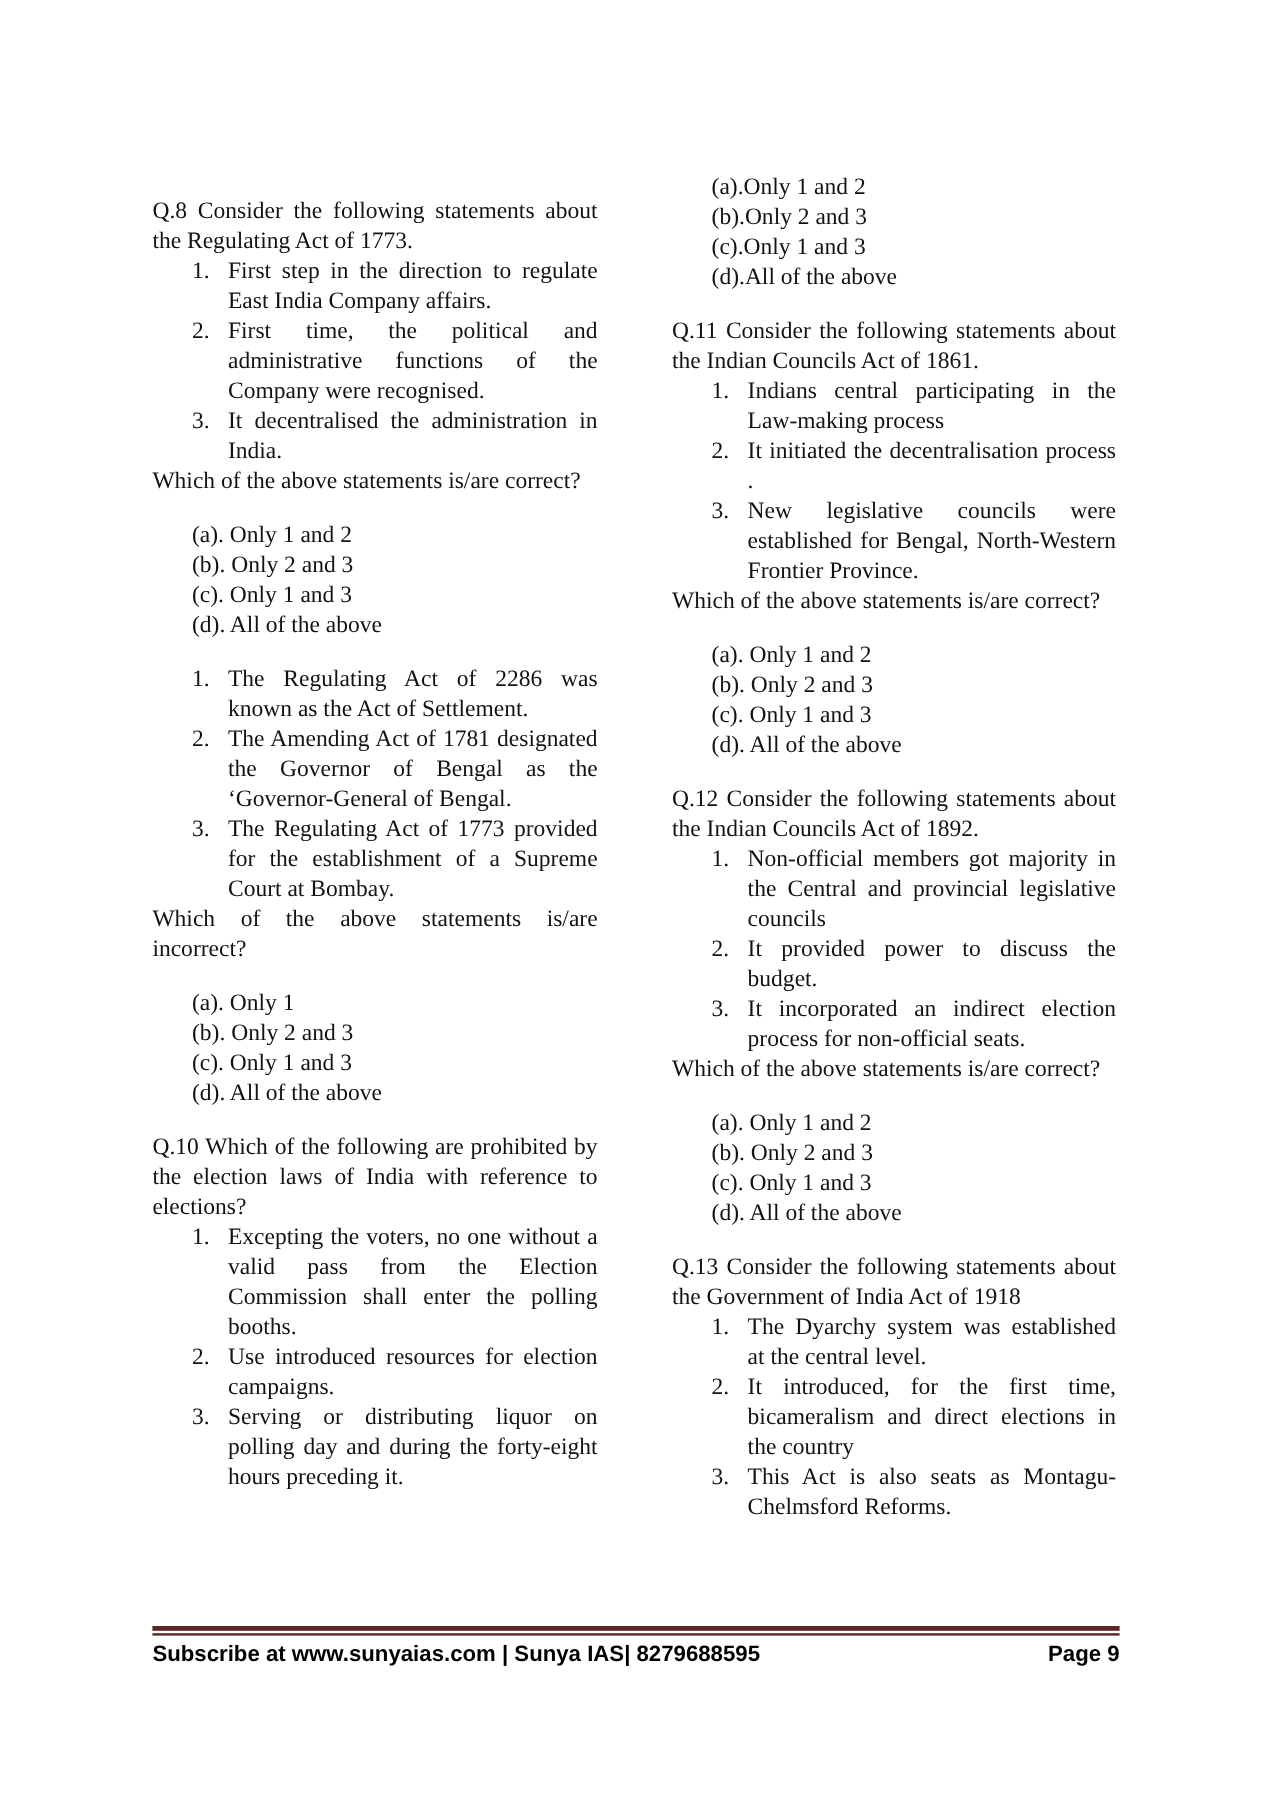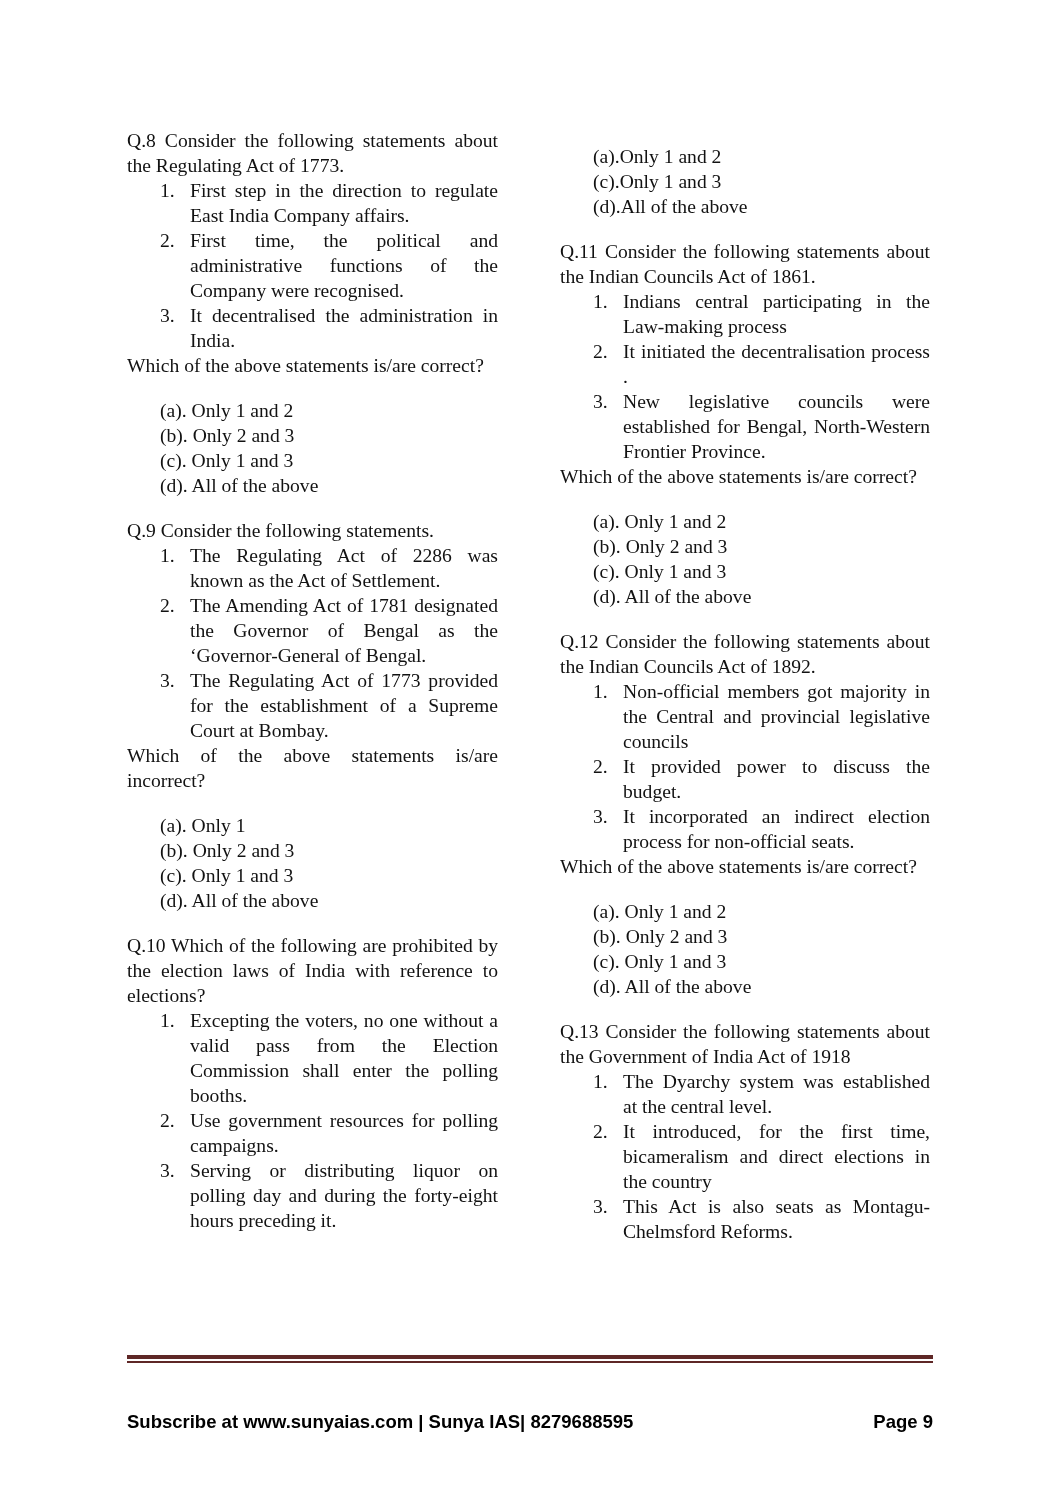--- a/index.html
+++ b/index.html
@@ -15,21 +15,21 @@
     font-family: "Liberation Serif", serif;
     color: #121212;
     overflow: hidden;
   }
   .col {
     position: absolute;
     top: 128px;
     font-size: 19.6px;
     line-height: 25px;
   }
-  .col-left  { left: 127px; width: 371px; }
+  .col-left  { left: 127px; width: 371px; margin-top: 36px; }
   .col-right { left: 560px; width: 370px; }
 
   .question { margin-top: 20px; }
   .question.first { margin-top: 0; }
 
   .stem, .closing {
     margin: 0;
     text-align: justify;
   }
   .items { margin: 0; }
@@ -67,21 +67,20 @@
     top: 1366px;
     width: 806px;
     display: flex;
     justify-content: space-between;
     align-items: baseline;
     font-family: "Liberation Sans", sans-serif;
     font-weight: bold;
     font-size: 18.5px;
     line-height: 24px;
     color: #000000;
-    margin-top: 44px;
   }
 </style>
 </head>
 <body>
 
 <div class="page">
 
   <div class="col col-left">
 
     <section class="question first">
@@ -103,21 +102,20 @@
       <p class="closing">Which of the above statements is/are correct?</p>
       <div class="options">
         <div class="option">(a). Only 1 and 2</div>
         <div class="option">(b). Only 2 and 3</div>
         <div class="option">(c). Only 1 and 3</div>
         <div class="option">(d). All of the above</div>
       </div>
     </section>
 
     <section class="question">
-      <p class="stem">Q.9 Consider the following statements.</p>
       <div class="items">
         <div class="item">
           <span class="num">1.</span>
           <span class="itext">The Regulating Act of 2286 was known as the Act of Settlement.</span>
         </div>
         <div class="item">
           <span class="num">2.</span>
           <span class="itext">The Amending Act of 1781 designated the Governor of Bengal as the ‘Governor-General of Bengal.</span>
         </div>
         <div class="item">
@@ -136,35 +134,36 @@
 
     <section class="question">
       <p class="stem">Q.10 Which of the following are prohibited by the election laws of India with reference to elections?</p>
       <div class="items">
         <div class="item">
           <span class="num">1.</span>
           <span class="itext">Excepting the voters, no one without a valid pass from the Election Commission shall enter the polling booths.</span>
         </div>
         <div class="item">
           <span class="num">2.</span>
-          <span class="itext">Use government resources for polling campaigns.</span>
+          <span class="itext">Use introduced resources for election campaigns.</span>
         </div>
         <div class="item">
           <span class="num">3.</span>
           <span class="itext">Serving or distributing liquor on polling day and during the forty-eight hours preceding it.</span>
         </div>
       </div>
     </section>
 
   </div>
 
   <div class="col col-right">
 
     <div class="options options-first">
       <div class="option">(a).Only 1 and 2</div>
+      <div class="option">(b).Only 2 and 3</div>
       <div class="option">(c).Only 1 and 3</div>
       <div class="option">(d).All of the above</div>
     </div>
 
     <section class="question">
       <p class="stem">Q.11 Consider the following statements about the Indian Councils Act of 1861.</p>
       <div class="items">
         <div class="item">
           <span class="num">1.</span>
           <span class="itext">Indians central participating in the Law-making process</span>

